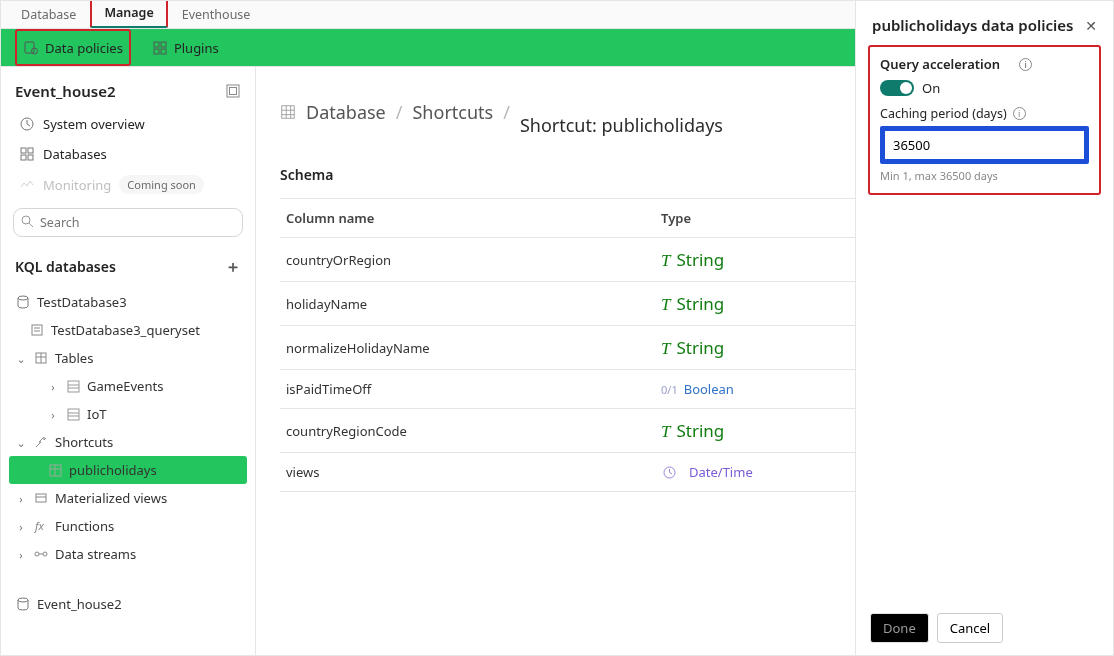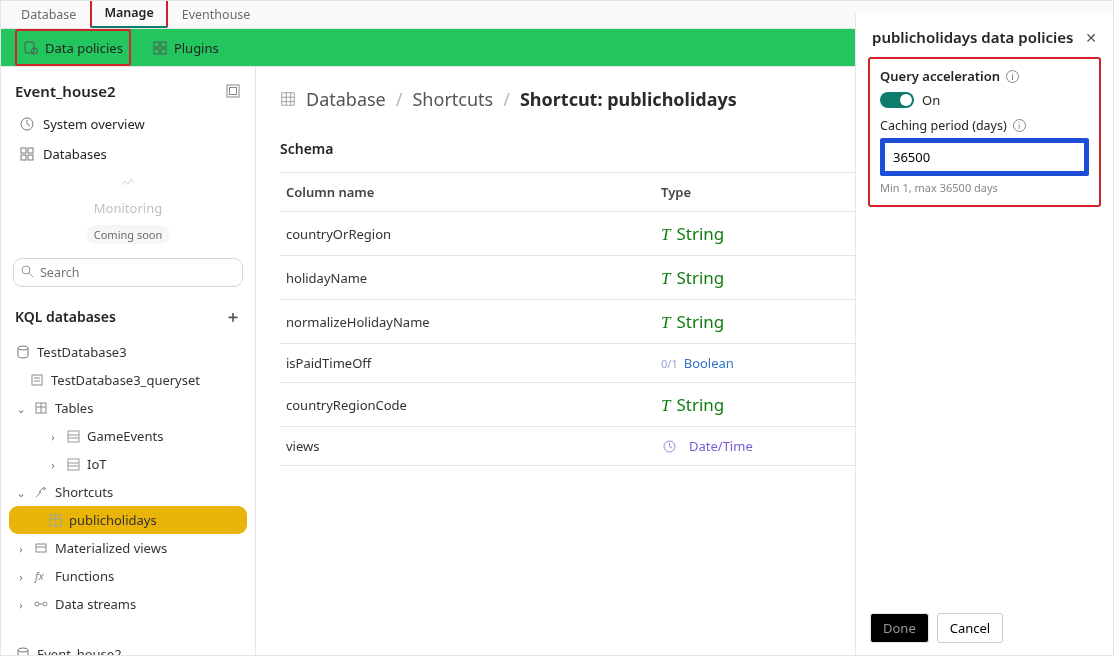--- a/index.html
+++ b/index.html
@@ -29,61 +29,61 @@
   .icon{width:16px;height:16px;display:inline-flex;align-items:center;justify-content:center;}
 
   
   .main{flex:1;display:flex;min-height:0;}
   .sidebar{width:255px;border-right:1px solid var(--border);padding:14px 8px 8px 8px;overflow:auto;}
   .content{flex:1;padding:14px 24px;overflow:auto;}
 
   .eh-header{display:flex;align-items:center;justify-content:space-between;padding:0 6px 8px;}
   .eh-title{font-weight:600;font-size:15px;}
   .side-item{display:flex;align-items:center;gap:8px;padding:6px 10px;border-radius:3px;color:var(--text);font-size:13px;cursor:pointer;}
-  .side-item.muted{color:#bfbfbf;flex-direction:column;}
+  .side-item.muted{color:#bfbfbf;}
   .badge{background:var(--bg-soft);color:#6b6b6b;font-size:11px;padding:2px 8px;border-radius:10px;}
   .search{margin:8px 4px 14px;position:relative;}
   .search input{width:100%;padding:5px 8px 5px 26px;border:1px solid #d6d6d6;border-radius:9px;font-size:12.5px;color:#555;}
   .search .si{position:absolute;left:6px;top:5px;color:#888;}
   .section-head{display:flex;justify-content:space-between;align-items:center;padding:4px 6px;font-weight:600;font-size:14px;}
   .plus{font-size:16px;color:#555;cursor:pointer;}
   .tree{margin-top:6px;}
   .trow{display:flex;align-items:center;gap:6px;padding:5px 6px;border-radius:3px;font-size:13px;color:#333;cursor:pointer;}
-  .trow.sel{background:#eab308;border-radius:9px;}
+  .trow.sel{background:#22c55e;}
   .ind1{padding-left:20px;} .ind2{padding-left:38px;}
   .chev{width:12px;text-align:center;color:#777;font-size:11px;}
   .ticon{color:#6b6b6b;}
 
   
   .crumbs{display:flex;align-items:center;gap:10px;font-size:18px;color:#444;margin-top:6px;margin-bottom:28px;}
   .crumbs .db-ic{color:#888;}
   .crumbs .sep{color:#b8b8b8;}
-  .crumbs .cur{font-weight:700;color:#2b2b2b;}
+  .crumbs .cur{font-weight:400;color:#2b2b2b;margin-top:26px;}
   .crumbs a{color:#555;cursor:pointer;}
   h3.schema{font-size:14px;font-weight:600;margin:0 0 14px;}
   .cols{border-top:1px solid var(--border);}
   .colhead{display:flex;padding:10px 6px;color:#444;font-weight:600;border-bottom:1px solid var(--border);font-size:13px;}
   .colhead .c1{flex:0 0 375px;} .colhead .c2{flex:1;}
   .crow{display:flex;align-items:center;padding:10px 6px;border-bottom:1px solid var(--border);font-size:13px;}
   .crow .c1{flex:0 0 375px;color:#333;} .crow .c2{flex:1;display:flex;align-items:center;gap:6px;}
   .tchip{color:var(--tag-green);font-size:17px;}
   .tstr::before{content:"T";font-family:serif;color:var(--tag-green);margin-right:6px;font-style:italic;}
   .tbool{color:var(--link);}
   .tbool::before{content:"0/1";color:#9aa0c9;margin-right:6px;font-size:11px;}
   .tdate{color:#7a5bd7;}
   .tdate-ic{color:#9a85d9;margin-right:6px;}
 
   
-  .panel{position:absolute;right:0;top:12px;bottom:0;width:258px;background:#fff;border-left:1px solid var(--border);display:flex;flex-direction:column;}
+  .panel{position:absolute;right:0;top:0;bottom:0;width:258px;background:#fff;border-left:1px solid var(--border);display:flex;flex-direction:column;}
   .phead{display:flex;justify-content:space-between;align-items:center;padding:14px 16px 10px;}
   .ptitle{font-weight:600;font-size:15px;}
   .pclose{font-size:14px;color:#555;cursor:pointer;}
   .pbody{padding:0 12px;}
   .qbox{border:2px solid var(--red);border-radius:3px;padding:8px 10px 10px;}
-  .qhead{display:flex;align-items:center;gap:6px;font-weight:600;font-size:13px;margin-bottom:6px;}
+  .qhead{display:flex;align-items:center;gap:19px;font-weight:600;font-size:13px;margin-bottom:6px;}
   .info{width:13px;height:13px;border:1px solid #888;border-radius:50%;display:inline-flex;align-items:center;justify-content:center;font-size:9px;color:#888;}
   .toggle-row{display:flex;align-items:center;gap:8px;margin-bottom:8px;}
   .toggle{width:34px;height:16px;border-radius:10px;background:var(--accent);position:relative;}
   .toggle::after{content:"";position:absolute;right:2px;top:2px;width:12px;height:12px;background:#fff;border-radius:50%;}
   .flabel{font-size:12.5px;margin-bottom:4px;display:flex;align-items:center;gap:6px;}
   .cinput{width:100%;padding:5px 8px;border:5px solid #1d4ed8;border-radius:2px;font-size:13px;}
   .hint{font-size:11px;color:#888;margin-top:4px;}
   .pfoot{margin-top:auto;padding:12px 14px;display:flex;gap:8px;}
   .btn{padding:5px 12px;border:1px solid #ccc;border-radius:3px;background:#fff;font-size:13px;cursor:pointer;}
   .btn.disabled{background:#000000;color:#999;border-color:#e3e3e3;cursor:default;}

